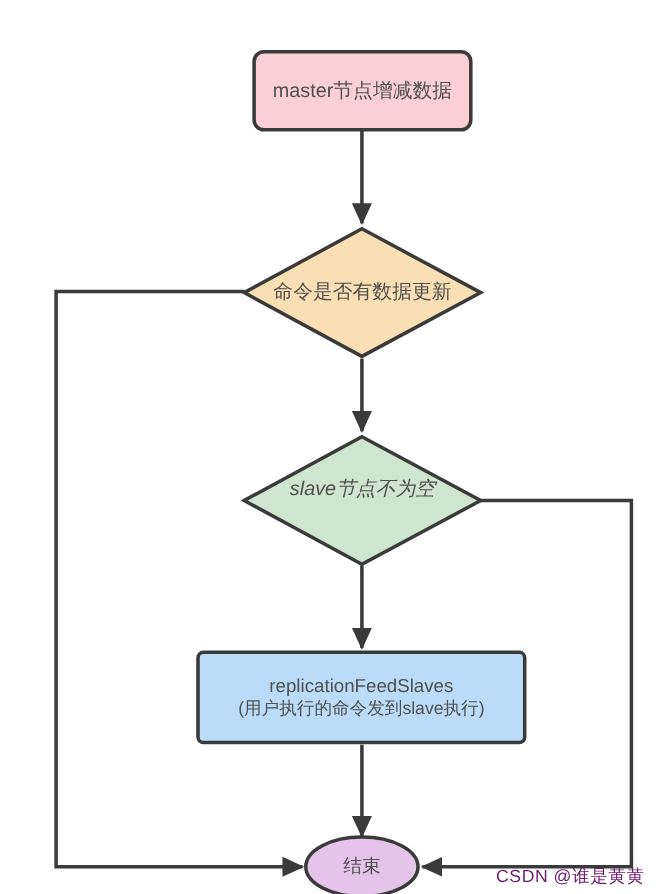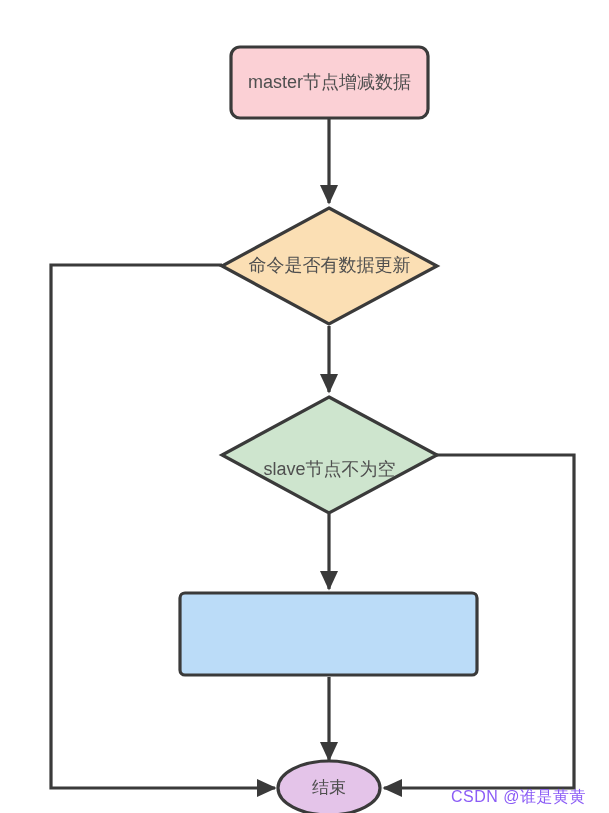--- a/index.html
+++ b/index.html
@@ -37,21 +37,21 @@
     white-space: nowrap;
   }
   .lbl-start   { font-size: 18px; }
   .lbl-dec     { font-size: 18px; }
   .lbl-proc1   { font-size: 17px; }
   .lbl-proc2   { font-size: 16px; }
   .lbl-end     { font-size: 17px; }
   .watermark {
     position: absolute;
     font-size: 16px;
-    color: #8b5cf6;
+    color: #701a75;
     letter-spacing: 0.5px;
     white-space: nowrap;
     pointer-events: none;
   }
 </style>
 </head>
 <body>
 
 <div id="canvas">
 
@@ -89,24 +89,28 @@
   </svg>
 
   <div class="node-label lbl-start" style="left:231px; top:47px; width:197px; height:71px;">
     <span>master节点增减数据</span>
   </div>
 
   <div class="node-label lbl-dec" style="left:222px; top:236px; width:215px; height:60px;">
     <span>命令是否有数据更新</span>
   </div>
 
-  <div class="node-label lbl-dec" style="left:222px; top:440px; width:215px; height:60px;">
+  <div class="node-label lbl-dec" style="left:222px; top:415px; width:215px; height:60px;font-style:italic;">
     <span>slave节点不为空</span>
   </div>
 
+  <div class="node-label" style="left:180px; top:593px; width:297px; height:82px;">
+    <span class="lbl-proc1">replicationFeedSlaves</span>
+    <span class="lbl-proc2">(用户执行的命令发到slave执行)</span>
+  </div>
 
   <div class="node-label lbl-end" style="left:278px; top:761px; width:102px; height:54px;">
     <span>结束</span>
   </div>
 
   <div class="watermark" style="left:451px; top:787px;">CSDN @谁是黄黄</div>
 
 </div>
 
 </body></html>

